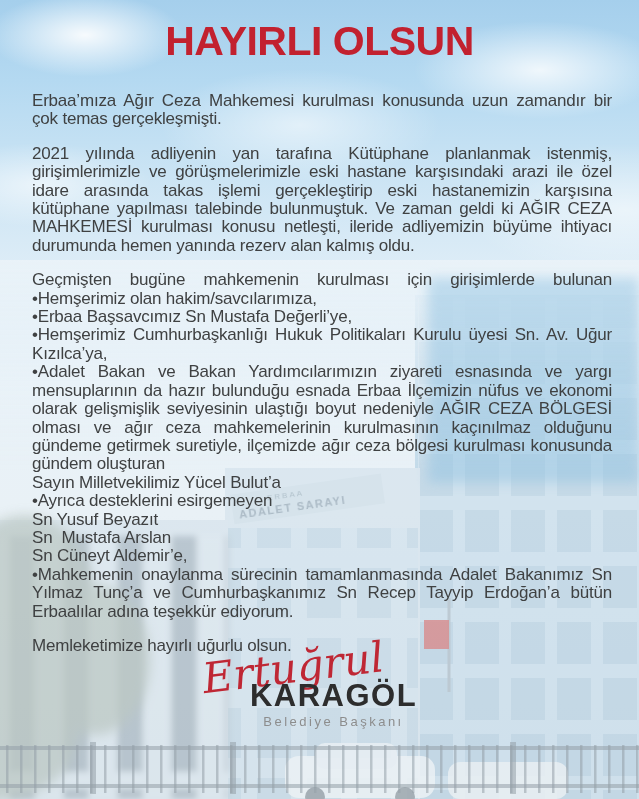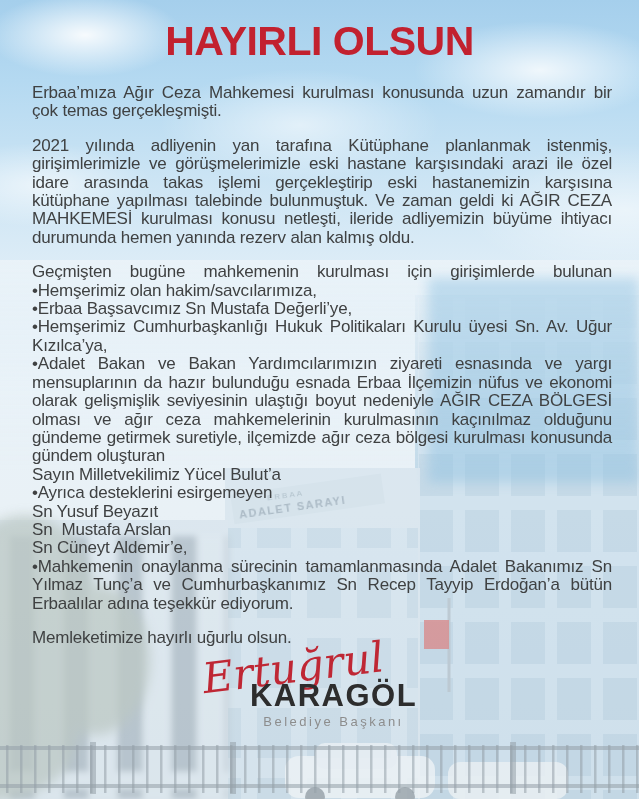--- a/index.html
+++ b/index.html
@@ -21,21 +21,21 @@
   .sign-line1{font-family:"Liberation Sans",sans-serif;font-size:8px;letter-spacing:2px;fill:#78909f;}
   .sign-line2{font-family:"Liberation Sans",sans-serif;font-size:11px;font-weight:bold;letter-spacing:1.5px;fill:#6e8496;}
 
   .title{
     position:absolute;top:18px;left:0;width:639px;
     margin:0;text-align:center;
     font-size:41px;font-weight:800;letter-spacing:-0.5px;
     color:#c2212f;
   }
   .body-text{
-    position:absolute;left:32px;top:84px;width:580px;
+    position:absolute;left:32px;top:92px;width:580px;
     color:#3f4142;
     font-size:17px;line-height:18.4px;letter-spacing:-0.2px;
   }
   .body-text p{
     margin:0 0 16px 0;
     text-align:justify;
     white-space:pre-wrap;
   }
   .signature{
     position:absolute;left:0;top:644px;width:639px;

